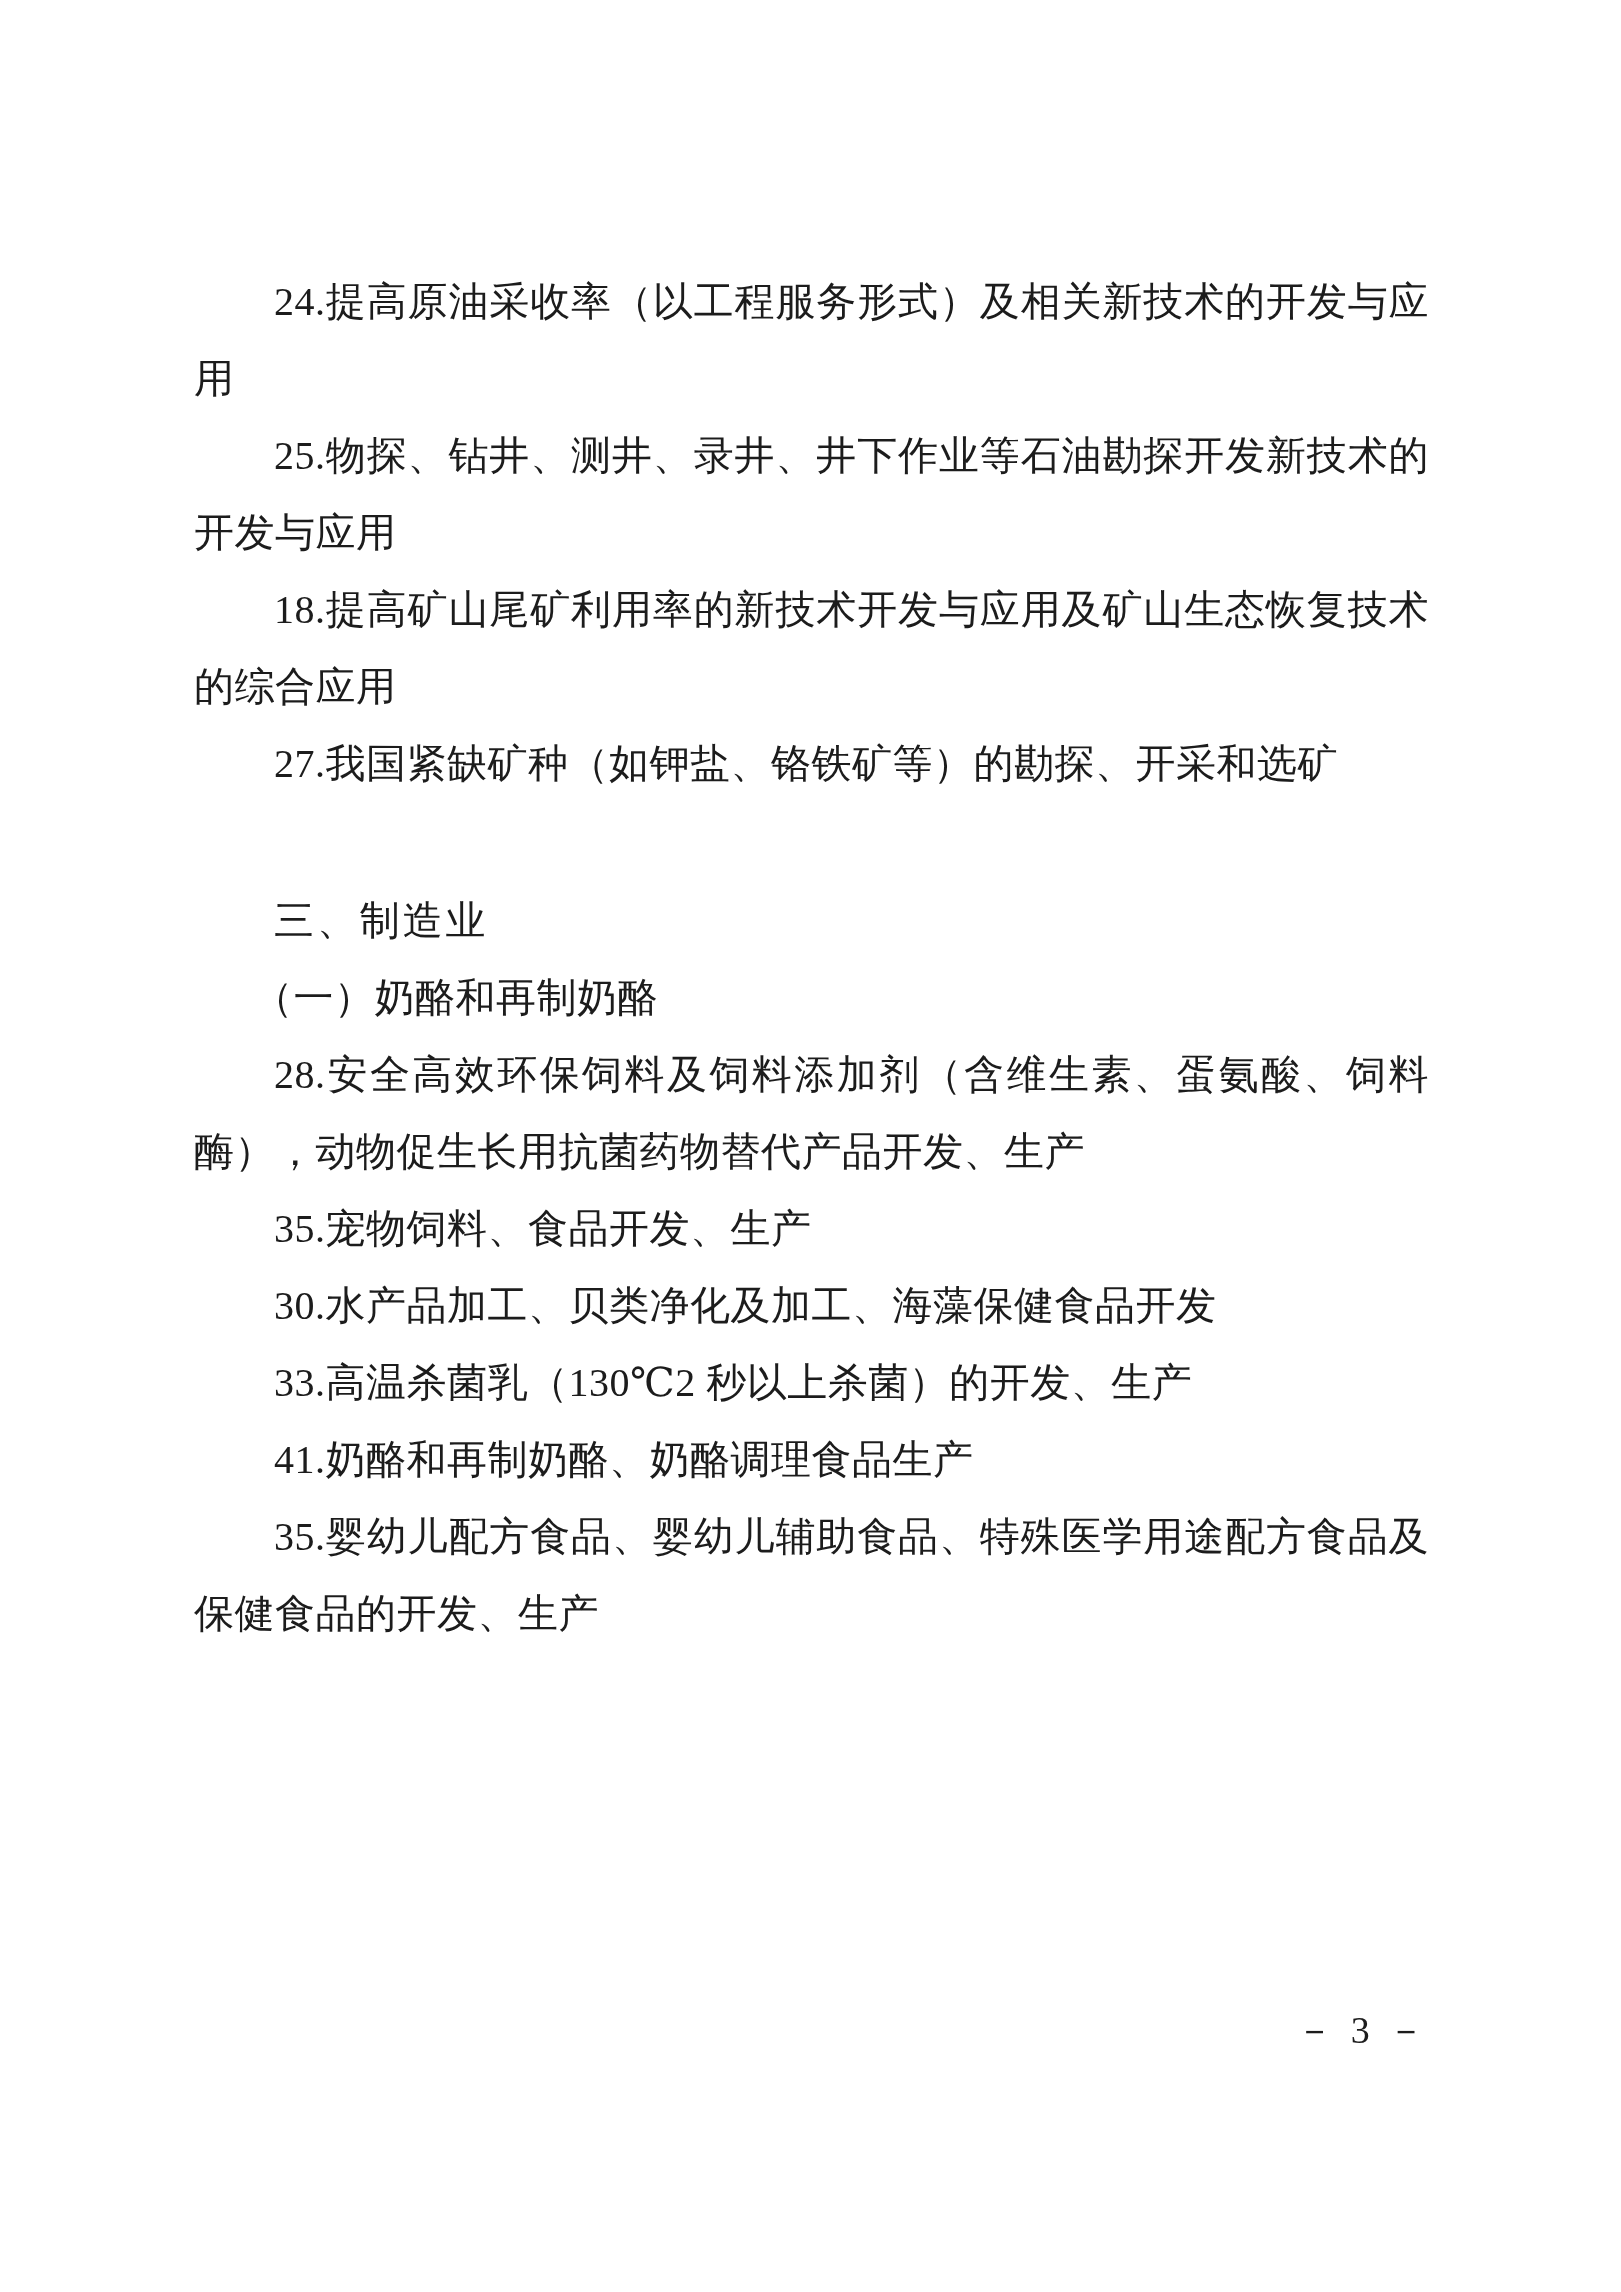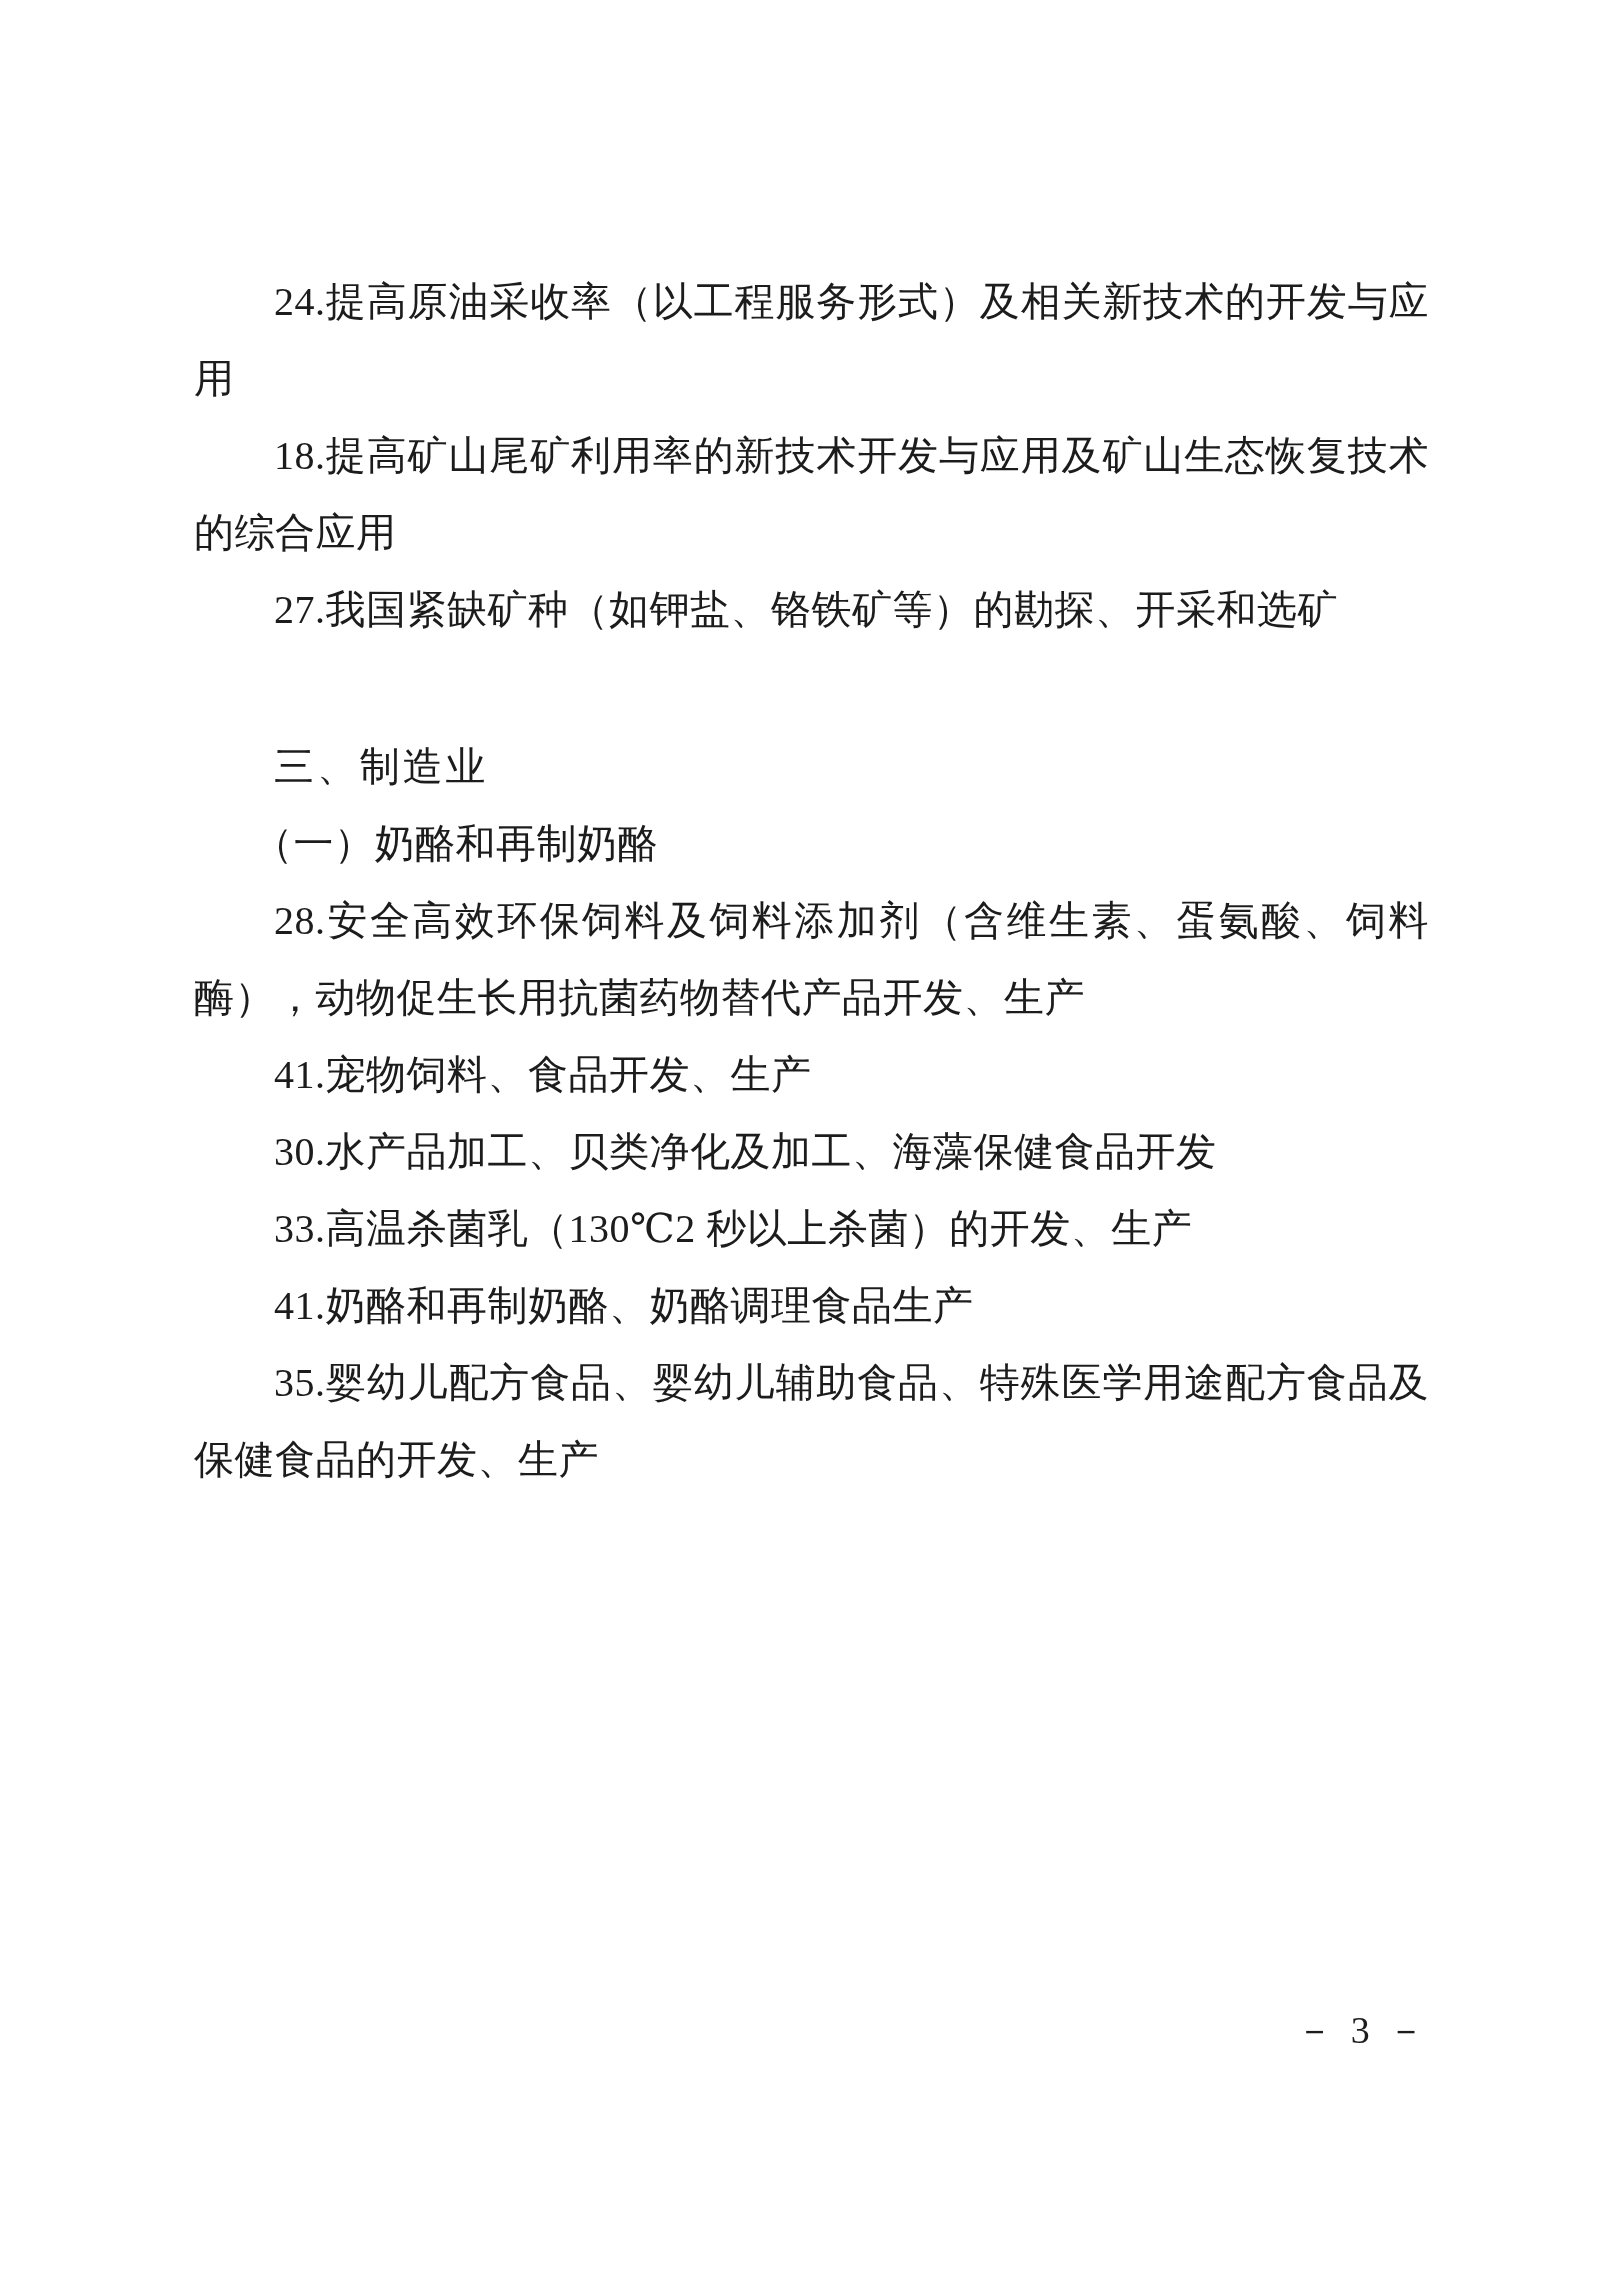--- a/index.html
+++ b/index.html
@@ -61,30 +61,31 @@
     letter-spacing: 3.9px;
   }
 </style>
 </head>
 <body>
 
 <div class="page">
   <div class="content">
 
     <p class="para">24.提高原油采收率（以工程服务形式）及相关新技术的开发与应用</p>
+    <p class="para">25.物探、钻井、测井、录井、井下作业等石油勘探开发新技术的开发与应用</p>
     <p class="para">18.提高矿山尾矿利用率的新技术开发与应用及矿山生态恢复技术的综合应用</p>
     <p class="para">27.我国紧缺矿种（如钾盐、铬铁矿等）的勘探、开采和选矿</p>
 
     <div class="spacer"></div>
 
     <p class="para heading">三、制造业</p>
     <p class="para sub-heading">（一）奶酪和再制奶酪</p>
 
     <p class="para">28.安全高效环保饲料及饲料添加剂（含维生素、蛋氨酸、饲料酶），动物促生长用抗菌药物替代产品开发、生产</p>
-    <p class="para">41.宠物饲料、食品开发、生产</p>
+    <p class="para">35.宠物饲料、食品开发、生产</p>
     <p class="para">30.水产品加工、贝类净化及加工、海藻保健食品开发</p>
 
 
     <p class="para">33.高温杀菌乳（130℃2 秒以上杀菌）的开发、生产</p>
     <p class="para">41.奶酪和再制奶酪、奶酪调理食品生产</p>
     <p class="para">35.婴幼儿配方食品、婴幼儿辅助食品、特殊医学用途配方食品及保健食品的开发、生产</p>
 
   </div>
 
   <div class="page-number">－ 3 －</div>

